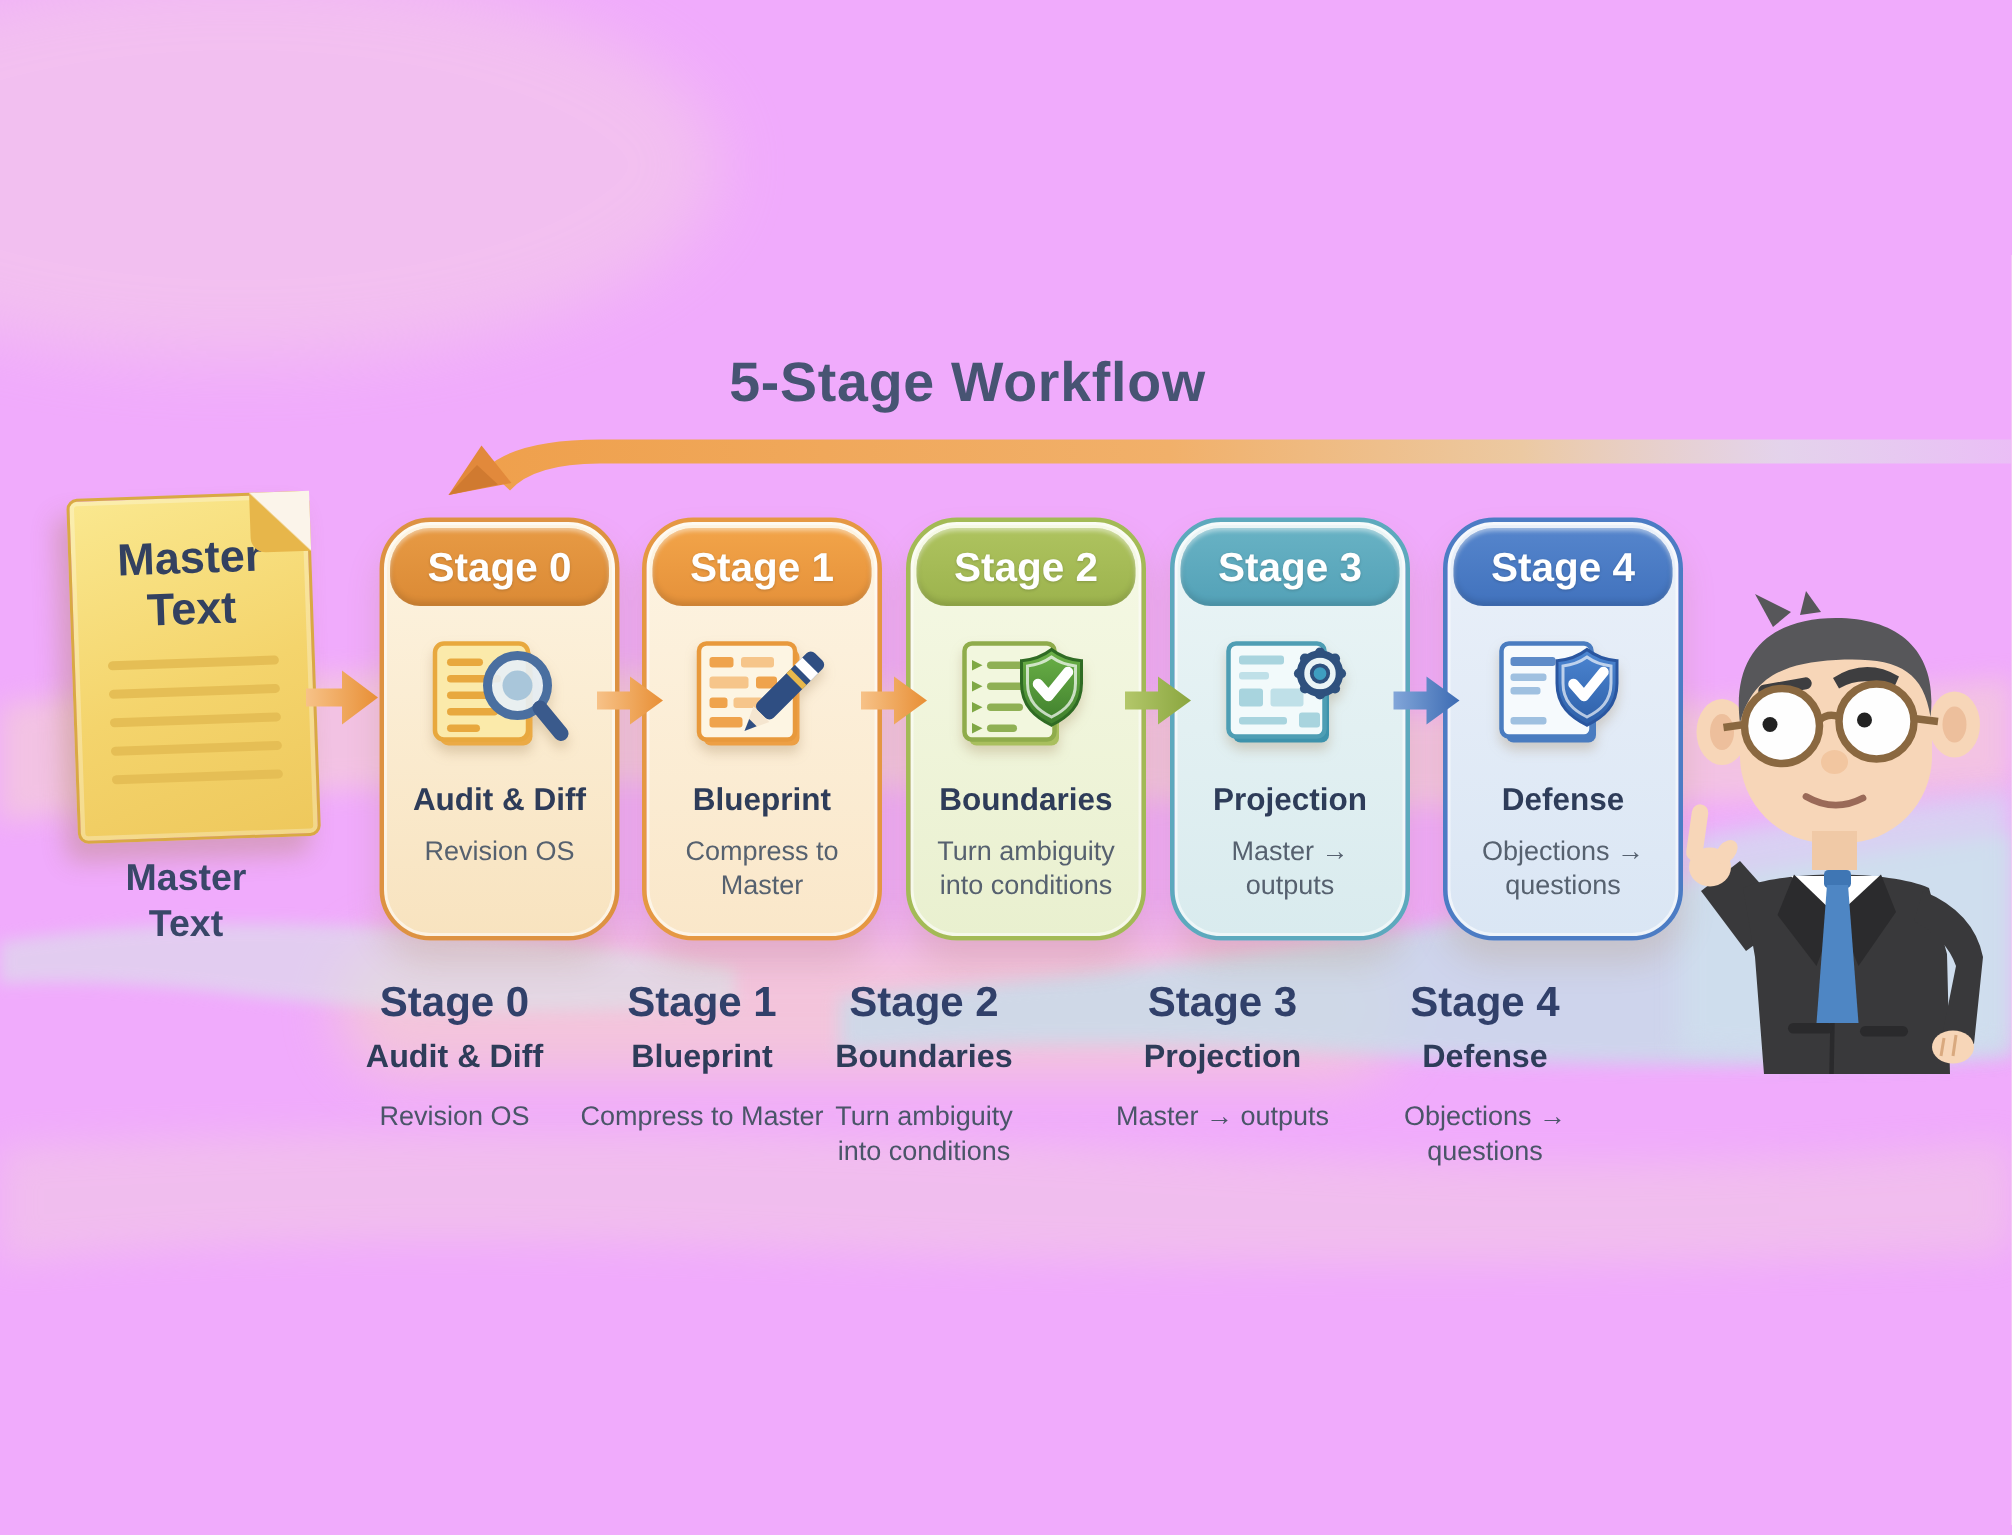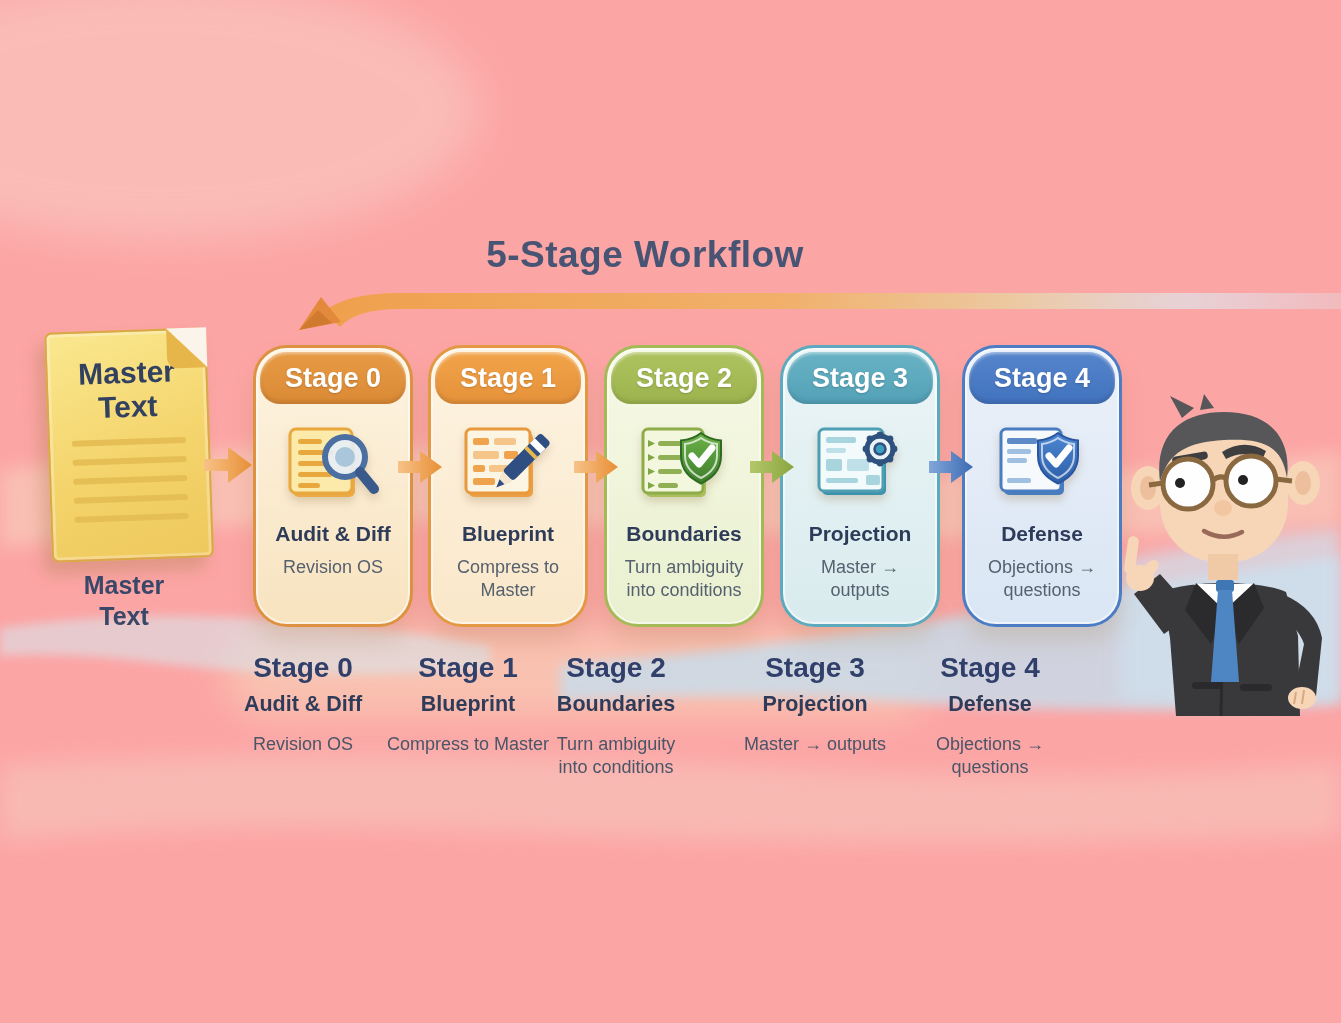--- a/index.html
+++ b/index.html
@@ -4,21 +4,21 @@
 <style>
   html,body{margin:0;padding:0;}
   body{
     font-family:"Liberation Sans", sans-serif;
     background:#fbf4ed;
   }
   #stage-canvas{
     position:relative;
     width:1341px;height:1023px;
     overflow:hidden;
-    background:#fca5a5;
+    background:#f0abfc;
   }
   svg{display:block;}
   .bg-waves{position:absolute;inset:0;z-index:0;pointer-events:none;}
   .loop-arrow{position:absolute;inset:0;z-index:1;pointer-events:none;}
 
   .page-title{
     position:absolute;top:234px;left:0;width:1290px;
     text-align:center;font-size:37px;font-weight:bold;
     color:#475473;letter-spacing:.5px;z-index:2;
   }

